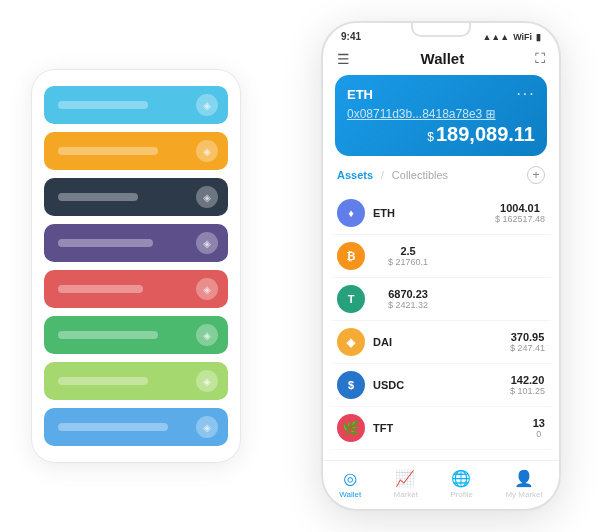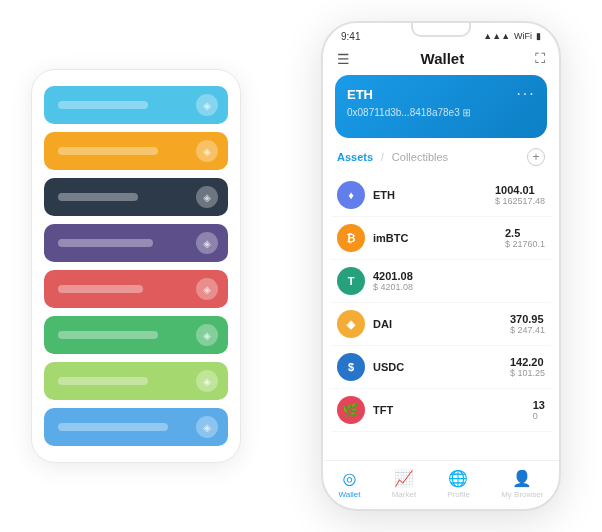--- a/index.html
+++ b/index.html
@@ -87,25 +87,25 @@
       box-shadow: 0 8px 40px rgba(0,0,0,0.13);
       overflow: hidden;
       display: flex;
       flex-direction: column;
     }
 
     
     .status-bar {
       display: flex;
       justify-content: space-between;
-      align-items: flex-start;
+      align-items: center;
       padding: 8px 18px 4px;
       font-size: 10px;
       color: #333;
-      font-weight: 400;
+      font-weight: 700;
     }
 
     .status-right {
       display: flex;
       gap: 4px;
       align-items: center;
       font-size: 9px;
     }
 
     
@@ -149,23 +149,24 @@
       font-weight: 700;
     }
 
     .eth-dots {
       font-size: 16px;
       letter-spacing: 1px;
       opacity: 0.8;
     }
 
     .eth-address {
-      font-size: 10px;
+      font-size: 12px;
       opacity: 0.75;
-      margin-bottom: 10px;
+      margin-bottom: 2px;
+      text-decoration: underline;
     }
 
     .eth-amount {
       font-size: 20px;
       font-weight: 700;
       text-align: right;
     }
 
     .eth-amount-prefix {
       font-size: 12px;
@@ -243,21 +244,22 @@
     }
 
     .token-name {
       flex: 1;
       font-size: 11px;
       font-weight: 600;
       color: #222;
     }
 
     .token-amounts {
-      text-align: left;
+      text-align: center;
+      margin-left: 15px;
     }
 
     .token-balance {
       font-size: 11px;
       font-weight: 600;
       color: #222;
     }
 
     .token-usd {
       font-size: 9px;
@@ -389,20 +391,23 @@
       <span class="nav-title">Wallet</span>
       <span class="scan-icon">⛶</span>
     </div>
 
     <div class="eth-card">
       <div class="eth-card-header">
         <span class="eth-label">ETH</span>
         <span class="eth-dots">···</span>
       </div>
       <div class="eth-address">0x08711d3b...8418a78e3  ⊞</div>
+      <div class="eth-amount">
+        <span class="eth-amount-prefix">$</span><span>189,089.11</span>
+      </div>
     </div>
 
     <div class="assets-header">
       <div class="assets-tabs">
         <span class="assets-tab-active">Assets</span>
         <span class="assets-tab-divider">/</span>
         <span class="assets-tab-inactive">Collectibles</span>
       </div>
       <div class="assets-add">+</div>
     </div>
@@ -413,32 +418,31 @@
         <div class="token-logo eth-logo">♦</div>
         <div class="token-name">ETH</div>
         <div class="token-amounts">
           <div class="token-balance">1004.01</div>
           <div class="token-usd">$ 162517.48</div>
         </div>
       </div>
 
       <div class="token-item">
         <div class="token-logo imbtc-logo">₿</div>
-        <div class="token-name">imBTC</div>
         <div class="token-amounts">
           <div class="token-balance">2.5</div>
           <div class="token-usd">$ 21760.1</div>
         </div>
       </div>
 
       <div class="token-item">
         <div class="token-logo usdt-logo">T</div>
         <div class="token-amounts">
-          <div class="token-balance">4201.08</div>
-          <div class="token-usd">$ 4201.08</div>
+          <div class="token-balance">6870.23</div>
+          <div class="token-usd">$ 2421.32</div>
         </div>
       </div>
 
       <div class="token-item">
         <div class="token-logo dai-logo">◈</div>
         <div class="token-name">DAI</div>
         <div class="token-amounts">
           <div class="token-balance">370.95</div>
           <div class="token-usd">$ 247.41</div>
         </div>
@@ -472,18 +476,18 @@
       <div class="nav-item">
         <span class="nav-item-icon">📈</span>
         <span class="nav-item-label">Market</span>
       </div>
       <div class="nav-item">
         <span class="nav-item-icon">🌐</span>
         <span class="nav-item-label">Profile</span>
       </div>
       <div class="nav-item">
         <span class="nav-item-icon">👤</span>
-        <span class="nav-item-label">My Browser</span>
+        <span class="nav-item-label">My Market</span>
       </div>
     </div>
   </div>
 
 </div>
 
 </body></html>

